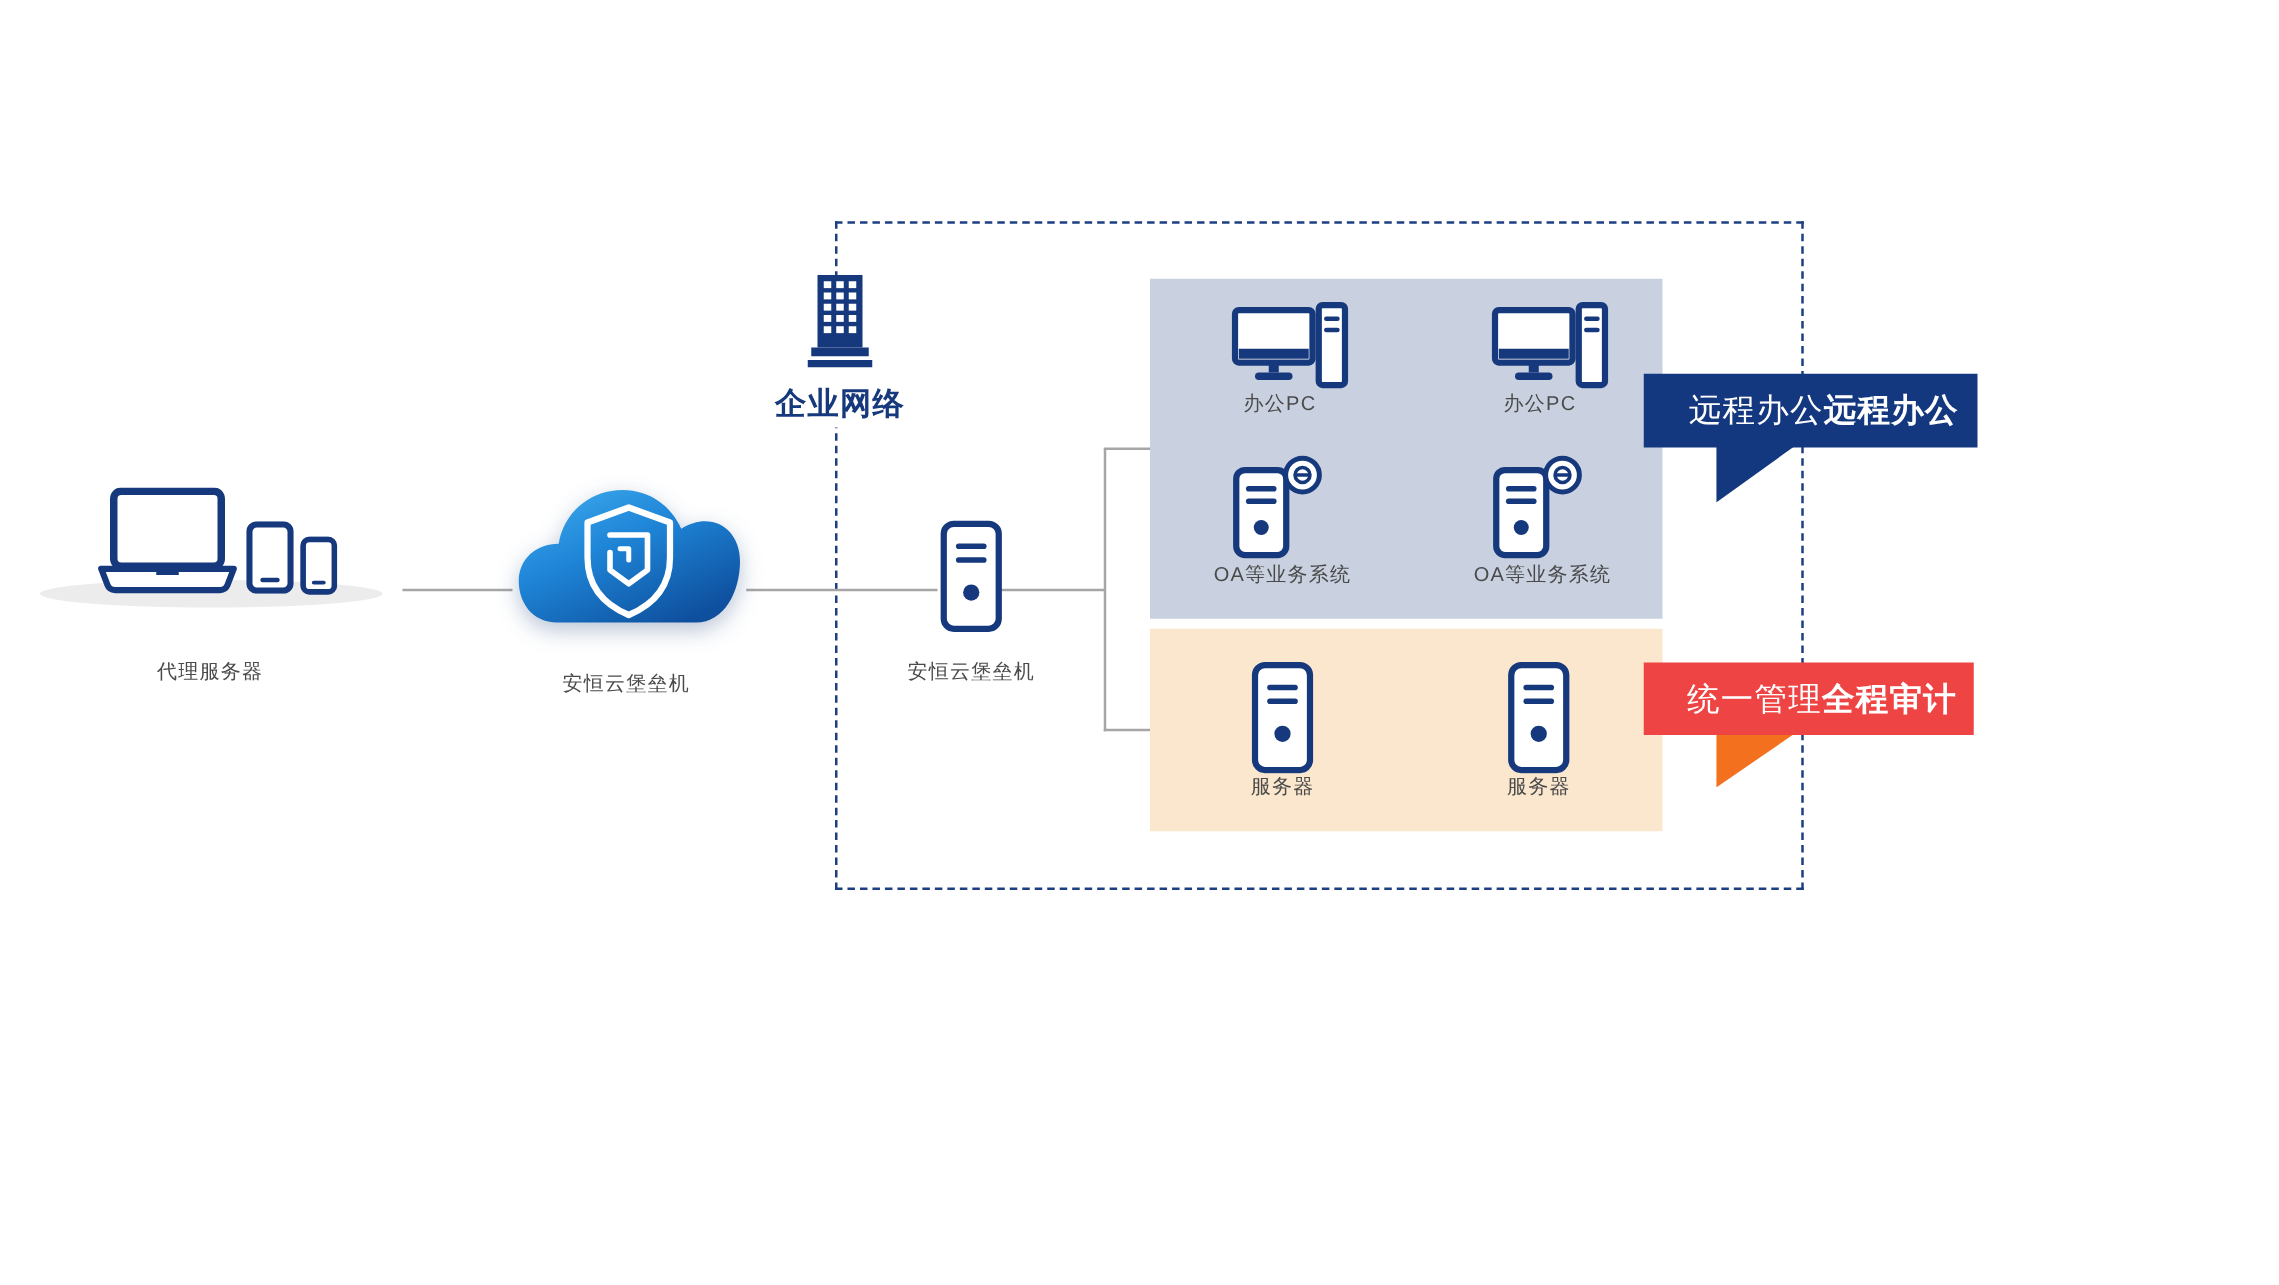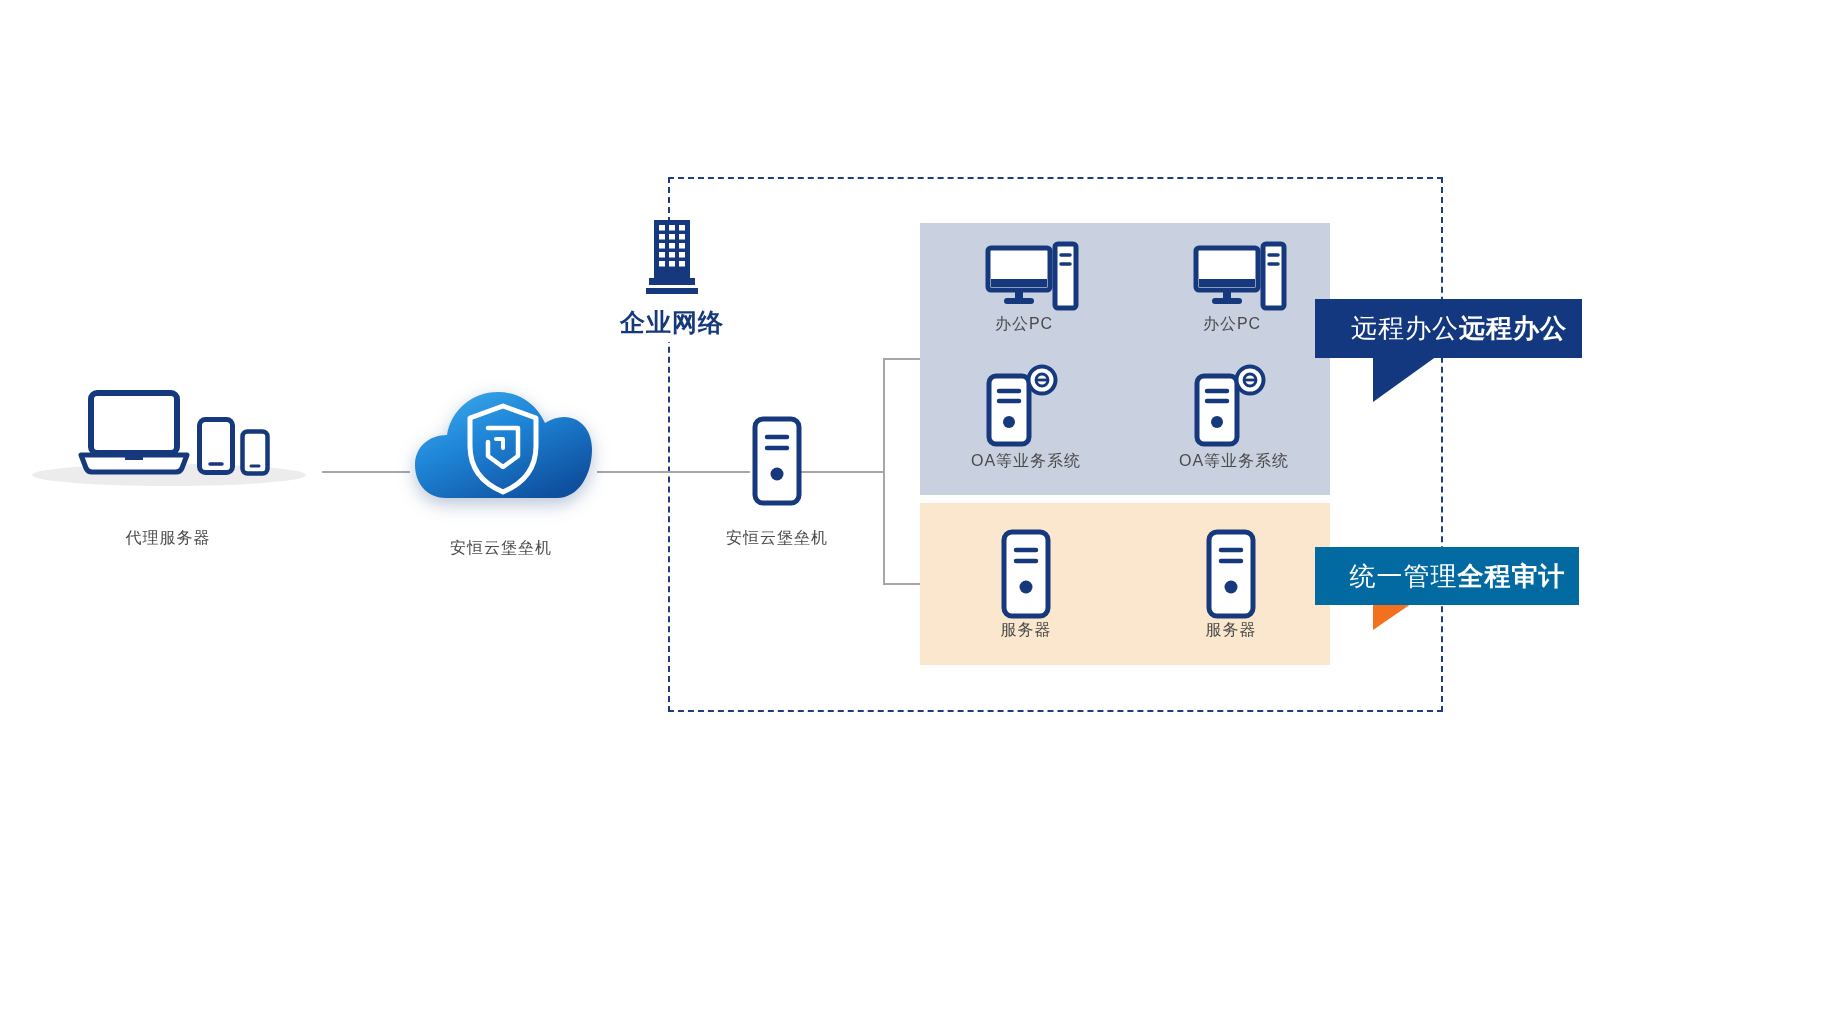--- a/index.html
+++ b/index.html
@@ -33,21 +33,21 @@
   }
   .enterprise-label{
     font-size:25px;font-weight:bold;color:#16387c;text-align:center;letter-spacing:1px;
   }
   .banner{
     position:absolute;display:flex;align-items:center;justify-content:center;
     color:#ffffff;font-size:26px;letter-spacing:1px;z-index:6;padding-left:21px;
   }
   .banner .bold{font-weight:bold;}
   .banner.blue{left:1315px;top:299px;width:246px;height:59px;background:#14387f;}
-  .banner.orange{left:1315px;top:530px;width:243px;height:58px;background:#0369a1;margin-top:17px;}
+  .banner.orange{left:1315px;top:530px;width:243px;height:58px;background:#ef4444;}
   .tail{position:absolute;z-index:5;}
   .cloud-svg{filter:drop-shadow(0 6px 9px rgba(20,60,120,.30));}
 </style>
 </head>
 <body>
 
 <div class="canvas">
 
   <div class="enterprise-box"></div>
 

